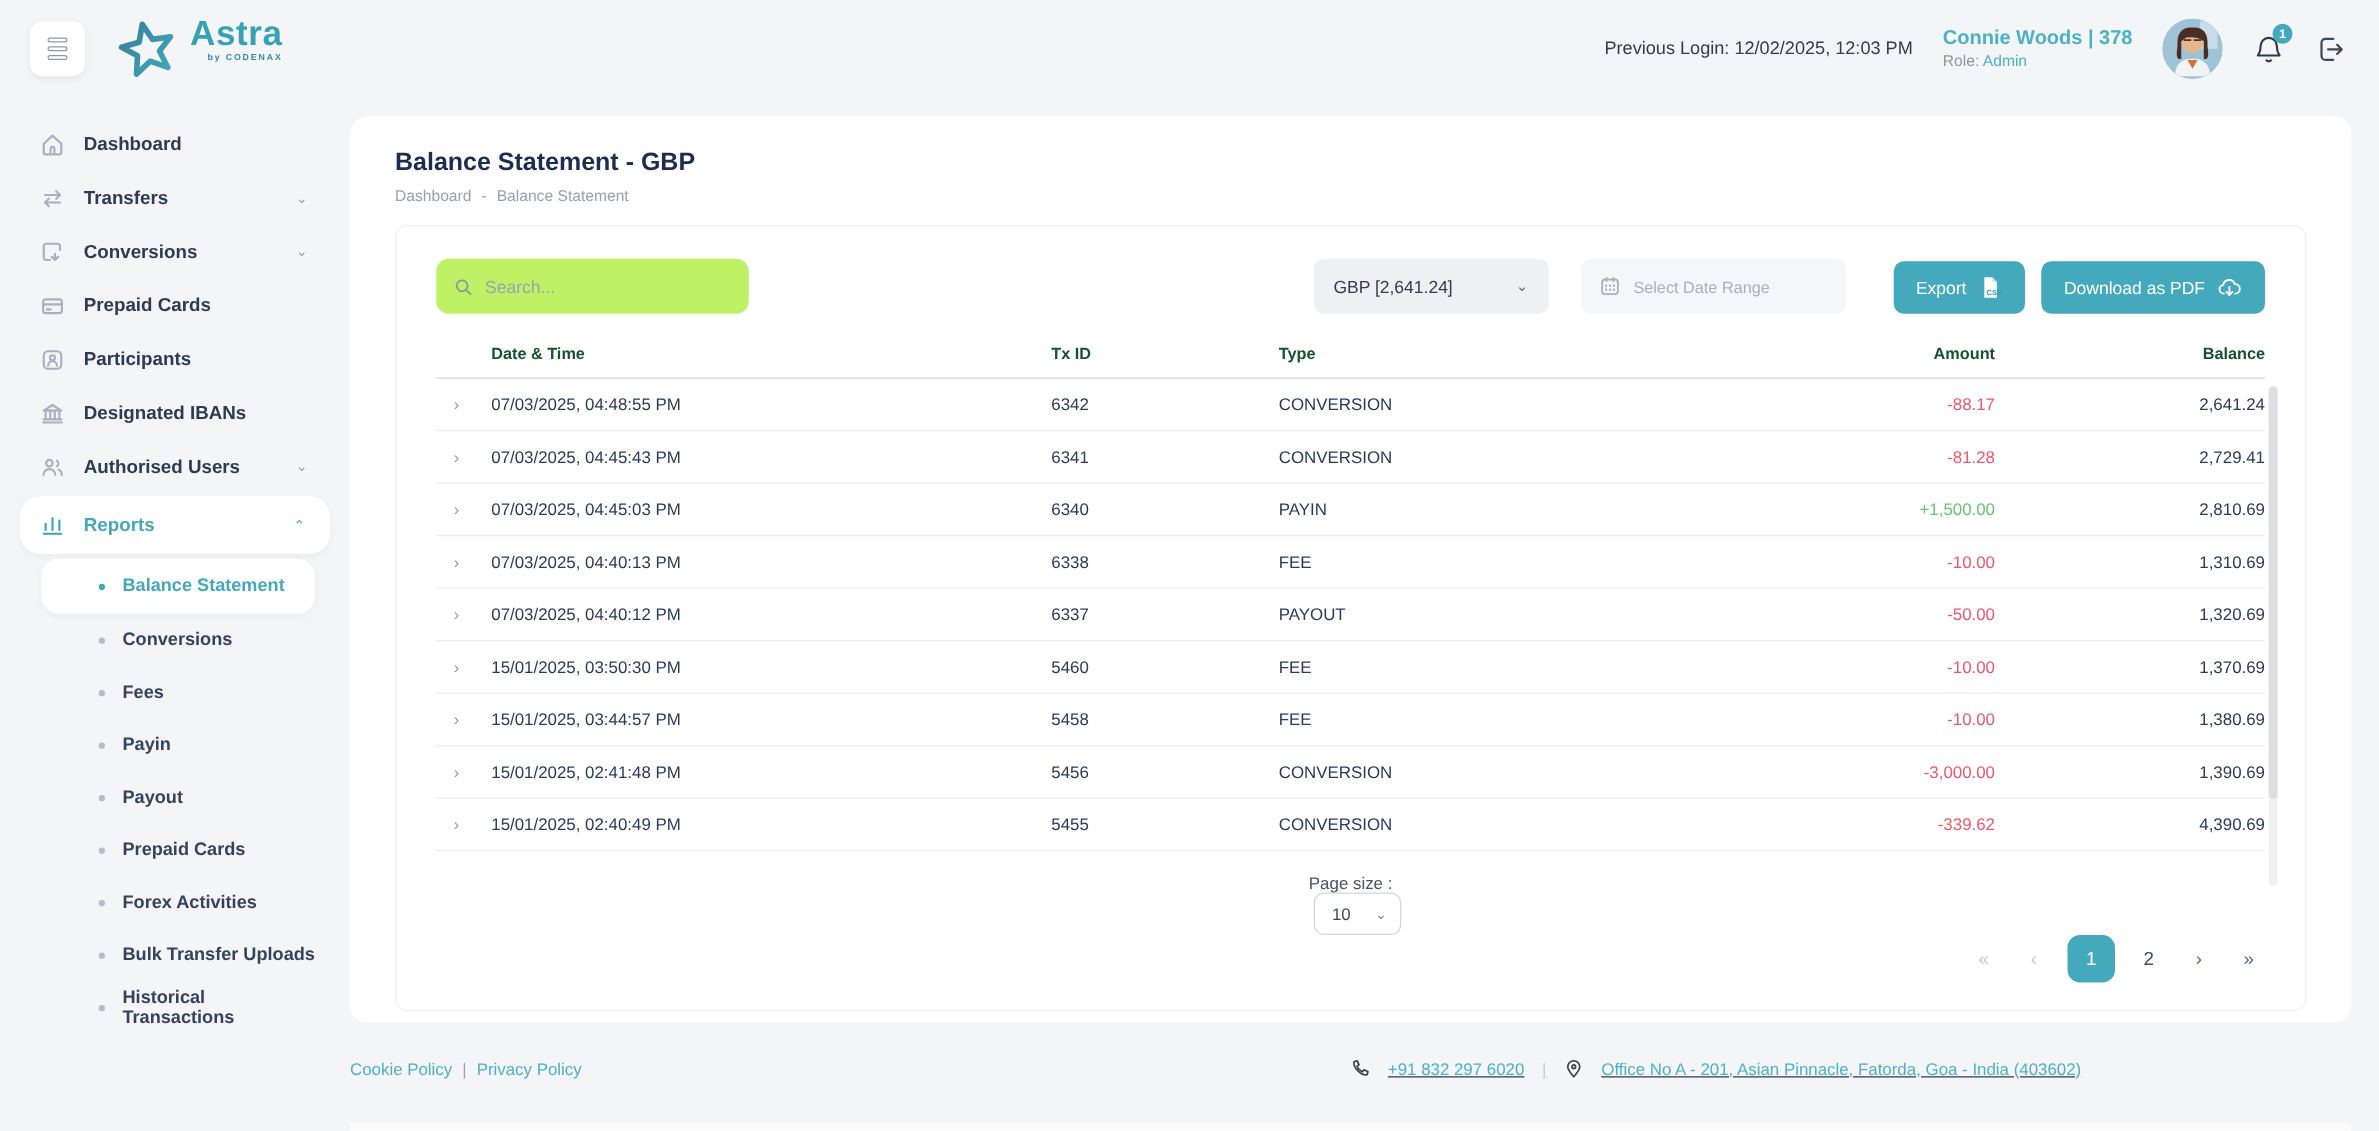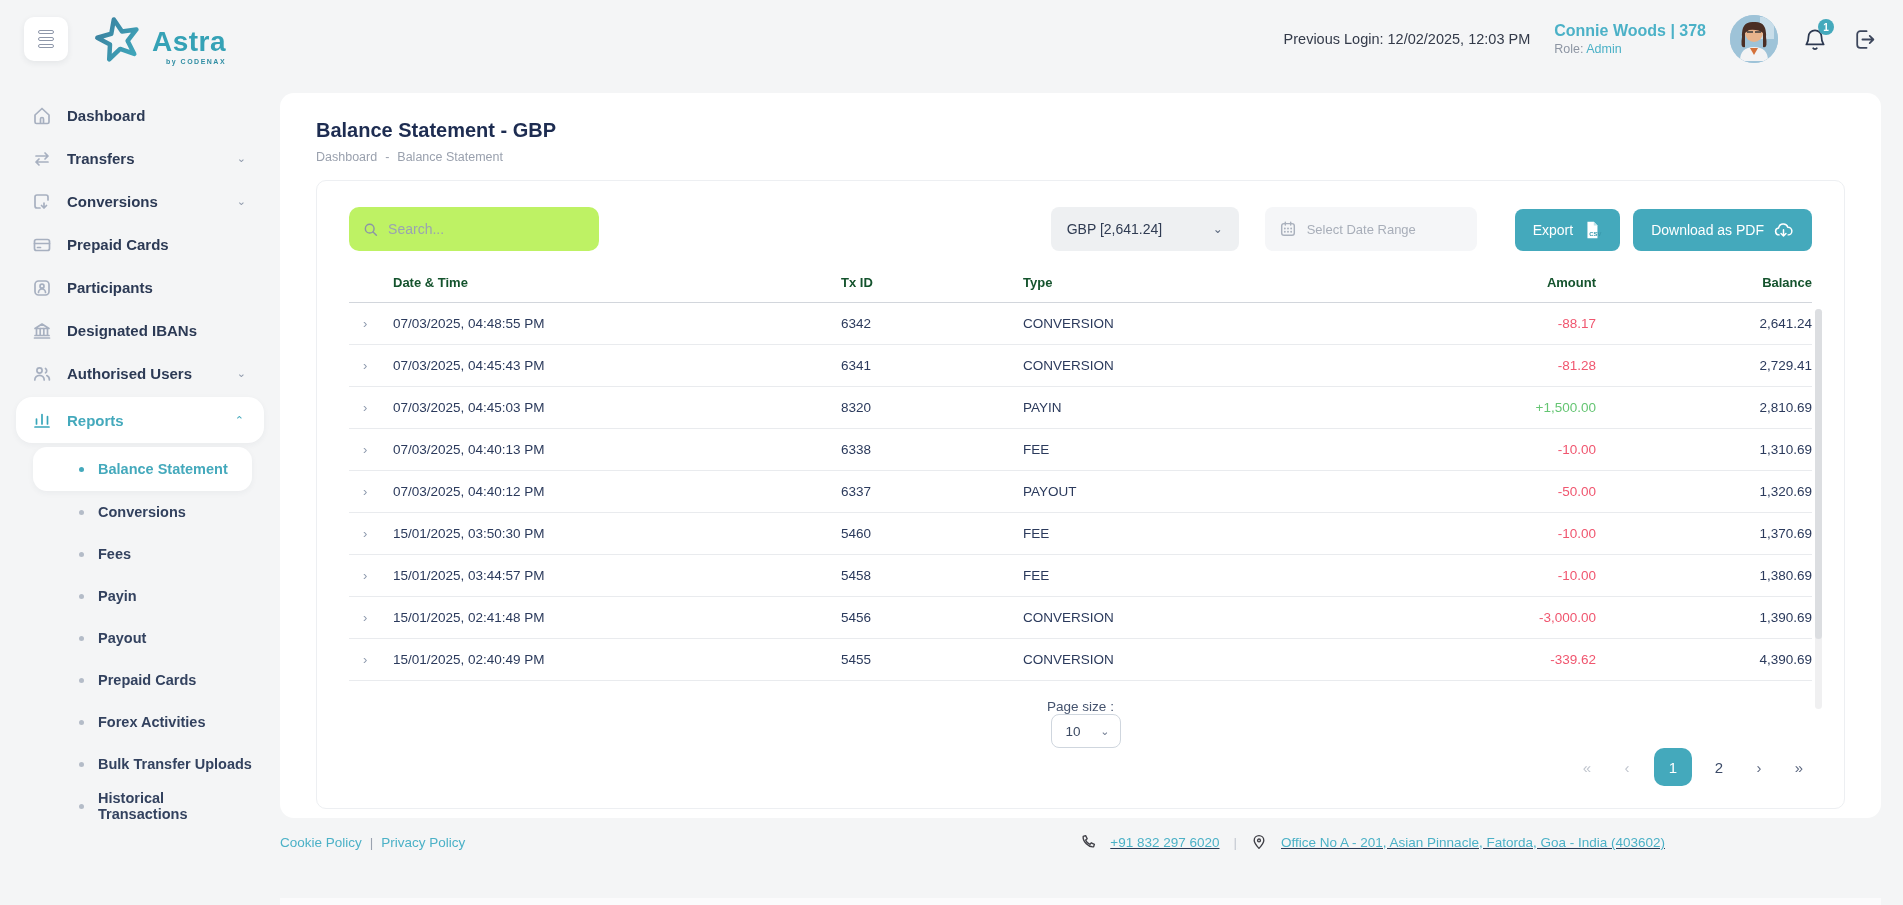--- a/index.html
+++ b/index.html
@@ -4,21 +4,21 @@
 <style>
   * { margin:0; padding:0; box-sizing:border-box; }
   html,body { width:1903px; height:905px; overflow:hidden; }
   body { font-family:"Liberation Sans","DejaVu Sans",sans-serif; background:#f4f5f6; color:#2c3a55; }
 
   
   .topbar { height:78px; display:flex; align-items:center; padding:0 26px 0 24px; }
   .hamburger { width:44px; height:44px; background:#fff; border-radius:10px; box-shadow:0 2px 6px rgba(40,50,70,.08);
                display:flex; flex-direction:column; justify-content:center; align-items:center; gap:3px; cursor:pointer; border:none; }
   .hamburger i { display:block; width:16px; height:4px; border:1.4px solid #8e97a9; border-radius:2px; background:#fff; }
-  .logo { display:flex; align-items:flex-end; margin-left:24px; gap:8px; }
+  .logo { display:flex; align-items:flex-start; margin-left:24px; gap:8px; }
   .logo-text { display:flex; flex-direction:column; line-height:1; }
   .logo-name { font-size:28px; font-weight:700; color:#35a2b6; letter-spacing:.5px; }
   .logo-by { font-size:7px; font-weight:700; color:#2f8da3; letter-spacing:1.5px; align-self:flex-end; margin-top:2px; }
   .topbar-right { margin-left:auto; display:flex; align-items:center; gap:24px; }
   .prev-login { font-size:14.5px; color:#333a49; }
   .user-block { text-align:left; line-height:1.35; }
   .user-name { font-size:16px; font-weight:700; color:var(--accent-text); }
   .user-role { font-size:12.5px; color:#8d95a3; }
   .user-role b { color:var(--accent-text); font-weight:400; }
   .avatar { width:48px; height:48px; border-radius:50%; overflow:hidden; background:#9ec3d8; flex:none; }
@@ -88,21 +88,21 @@
                      display:flex; align-items:center; padding:0 10px 0 14px; font-size:13.5px; color:#3c4a63; cursor:pointer; }
   .pagesize-select .chev { margin-left:auto; color:#707c92; font-size:11px; }
   .pager { margin-left:auto; display:flex; align-items:center; gap:14px; }
   .pg { background:none; border:none; font-family:inherit; font-size:15px; cursor:pointer; min-width:26px; text-align:center; }
   .pg.muted { color:#c0c5ce; }
   .pg.dark { color:#5d6880; }
   .pg.num { color:#3c4b68; font-size:15px; }
   .pg.active { width:38px; height:38px; border-radius:10px; background:var(--accent); color:#fff; font-size:15px; }
 
   
-  .footer { display:flex; align-items:center; margin-top:16px; padding-right:216px; }
+  .footer { display:flex; align-items:center; margin-top:29px; padding-right:216px; }
   .f-links { display:flex; align-items:center; gap:8px; font-size:13.5px; }
   .f-link { color:var(--accent-text); cursor:pointer; text-decoration:none; }
   .f-sep { color:#9aa2af; }
   .f-right { margin-left:auto; display:flex; align-items:center; gap:14px; font-size:13.5px;text-decoration:underline; }
   .f-right .phone-num, .f-right .address { color:var(--accent-text); cursor:pointer; text-decoration:none; }
   .f-divider { color:#c3c8d0; }
   .bottom-strip { position:absolute; bottom:0; left:0; right:22px; height:7px; background:#fbfbfc; }
 </style>
 </head>
 <body>
@@ -352,21 +352,21 @@
                 <span class="cell">07/03/2025, 04:45:43 PM</span>
                 <span class="cell">6341</span>
                 <span class="cell">CONVERSION</span>
                 <span class="cell right amount neg">-81.28</span>
                 <span class="cell right">2,729.41</span>
               </div>
 
               <div class="trow">
                 <span class="cell expander">›</span>
                 <span class="cell">07/03/2025, 04:45:03 PM</span>
-                <span class="cell">8320</span>
+                <span class="cell">6340</span>
                 <span class="cell">PAYIN</span>
                 <span class="cell right amount pos">+1,500.00</span>
                 <span class="cell right">2,810.69</span>
               </div>
 
               <div class="trow">
                 <span class="cell expander">›</span>
                 <span class="cell">07/03/2025, 04:40:13 PM</span>
                 <span class="cell">6338</span>
                 <span class="cell">FEE</span>

